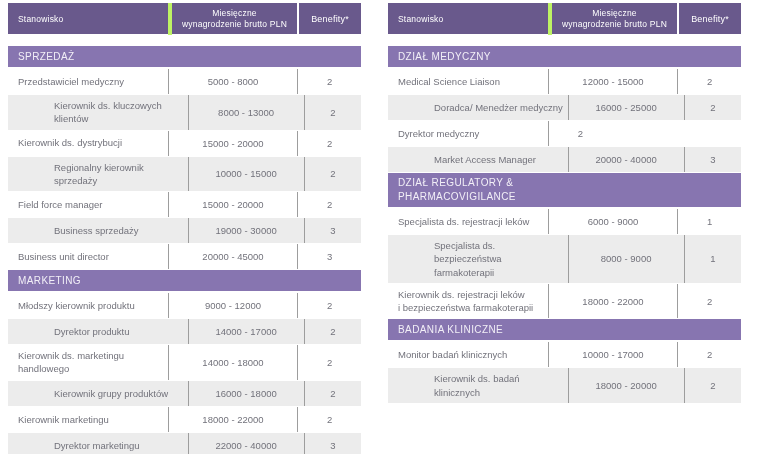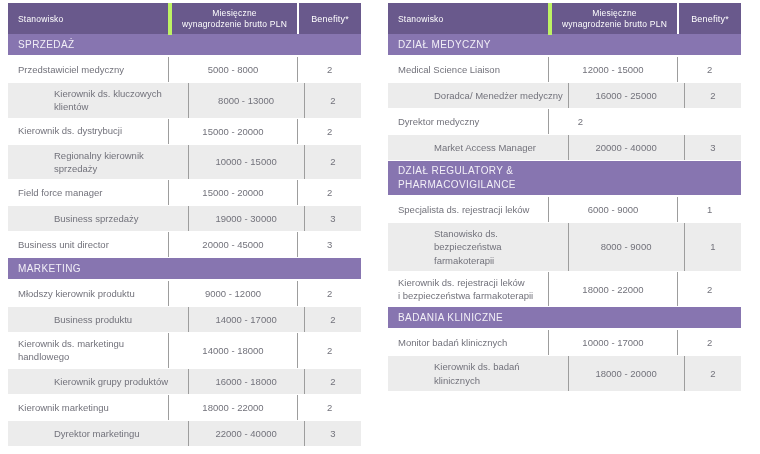--- a/index.html
+++ b/index.html
@@ -12,21 +12,21 @@
   .page { position: relative; width: 760px; height: 454px; overflow: hidden; }
   .tables { display: flex; gap: 27px; padding: 3px 0 0 8px; }
   .salary-table { width: 353px; flex: 0 0 353px; }
 
   
   .t-header {
     display: flex;
     background: var(--header-bg);
     color: var(--header-text);
     height: 31px;
-    margin-bottom: 0;
+    margin-bottom: 12px;
   }
   .hc { display: flex; align-items: center; font-size: 8.5px; letter-spacing: .2px; }
   .hc.pos { width: 45.3%; padding-left: 10px; }
   .hc.sal {
     width: 36.6%; justify-content: center; text-align: center;
     border-left: 4px solid #bef264; line-height: 1.3; padding: 16px 10px;
   }
   .hc.ben { width: 18.1%; justify-content: center; border-left: 2px solid #fff; font-size: 9px; }
 
   
@@ -105,21 +105,21 @@
             <div class="cell sal">20000 - 45000</div>
             <div class="cell ben">3</div>
           </div>
           <div class="section-band">MARKETING</div>
           <div class="t-row">
             <div class="cell pos">Młodszy kierownik produktu</div>
             <div class="cell sal">9000 - 12000</div>
             <div class="cell ben">2</div>
           </div>
           <div class="t-row alt">
-            <div class="cell pos">Business produktu</div>
+            <div class="cell pos">Dyrektor produktu</div>
             <div class="cell sal">14000 - 17000</div>
             <div class="cell ben">2</div>
           </div>
           <div class="t-row">
             <div class="cell pos">Kierownik ds. marketingu
 handlowego</div>
             <div class="cell sal">14000 - 18000</div>
             <div class="cell ben">2</div>
           </div>
           <div class="t-row alt">
@@ -168,21 +168,21 @@
             <div class="cell ben">3</div>
           </div>
           <div class="section-band">DZIAŁ REGULATORY &amp;
 PHARMACOVIGILANCE</div>
           <div class="t-row">
             <div class="cell pos">Specjalista ds. rejestracji leków</div>
             <div class="cell sal">6000 - 9000</div>
             <div class="cell ben">1</div>
           </div>
           <div class="t-row alt">
-            <div class="cell pos">Stanowisko ds. bezpieczeństwa
+            <div class="cell pos">Specjalista ds. bezpieczeństwa
 farmakoterapii</div>
             <div class="cell sal">8000 - 9000</div>
             <div class="cell ben">1</div>
           </div>
           <div class="t-row">
             <div class="cell pos">Kierownik ds. rejestracji leków
 i bezpieczeństwa farmakoterapii</div>
             <div class="cell sal">18000 - 22000</div>
             <div class="cell ben">2</div>
           </div>

